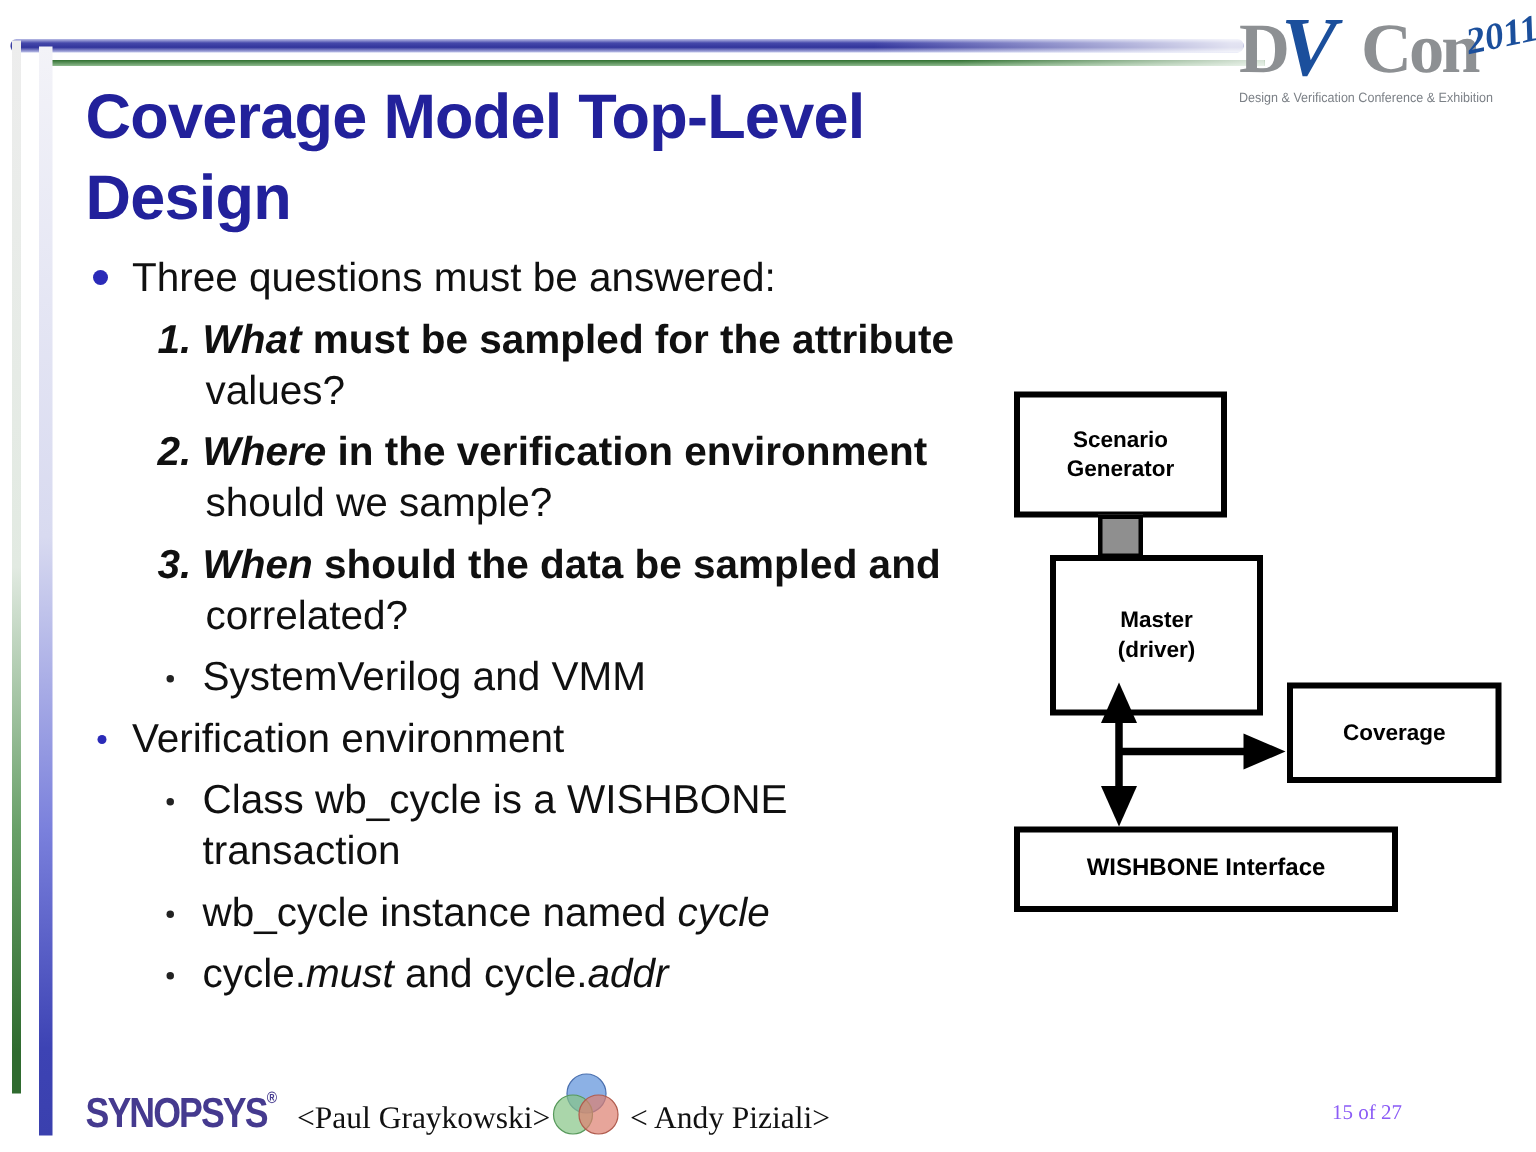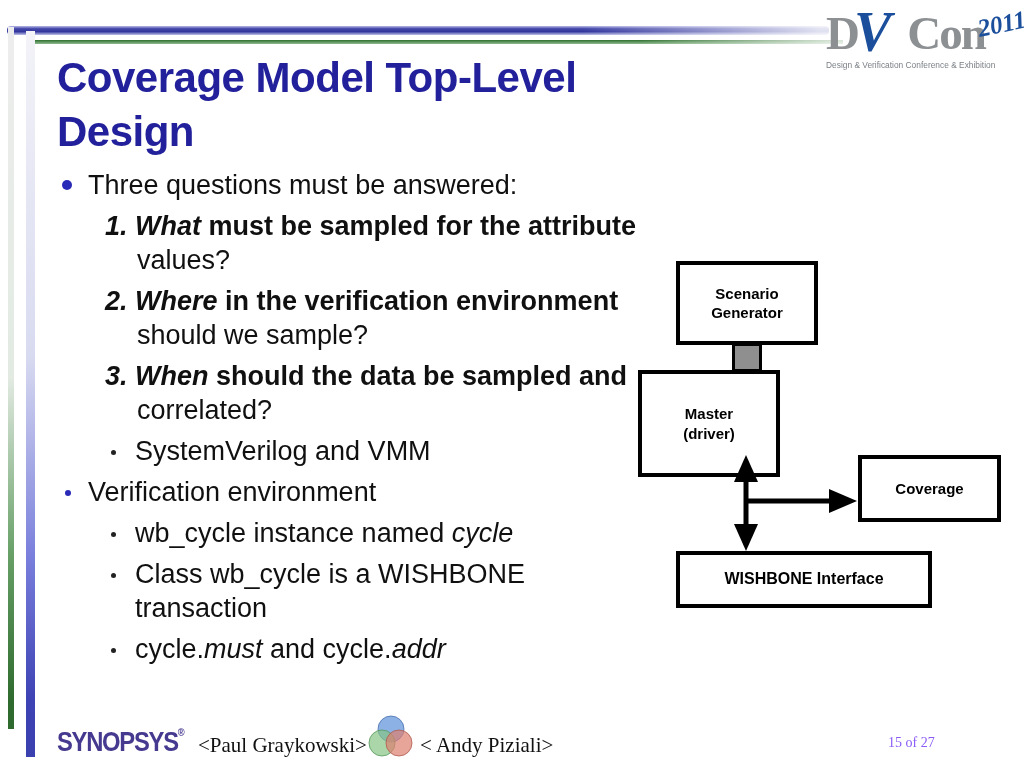--- a/index.html
+++ b/index.html
@@ -77,21 +77,21 @@
   }
   .ln-subcont { padding-left:78px; }
   .it { font-style:italic; }
   
   .dbox {
     position:absolute; background:#fff; border:4px solid #000;
     display:flex; flex-direction:column; align-items:center; justify-content:center;
     font-size:15px; font-weight:bold; line-height:1.3; text-align:center; color:#000;
   }
   .box-sg { left:676px; top:261px; width:142px; height:84px; }
-  .box-master { left:638px; top:370px; width:142px; height:107px; }
+  .box-master { left:700px; top:370px; width:142px; height:107px; }
   .box-cov { left:858px; top:455px; width:143px; height:67px; }
   .box-wb { left:676px; top:551px; width:256px; height:57px; font-size:16px; }
   .connector {
     position:absolute; left:732px; top:343px; width:30px; height:29px;
     background:var(--connector-gray); border:3px solid #000;
   }
   .arrows { position:absolute; left:650px; top:440px; pointer-events:none; }
   
   .synopsys {
     position:absolute; left:57px; top:726px; color:var(--synopsys-purple);
@@ -138,25 +138,25 @@
       <div class="ln ln-num"><span class="it">3. When</span><span> should the data be sampled and</span></div>
       <div class="ln ln-cont">correlated?</div>
     </div>
     <div class="item">
       <div class="ln ln-sub"><span class="dot-sub"></span><span>SystemVerilog and VMM</span></div>
     </div>
     <div class="item">
       <div class="ln ln-b1"><span class="dot-sm"></span><span>Verification environment</span></div>
     </div>
     <div class="item">
-      <div class="ln ln-sub"><span class="dot-sub"></span><span>wb_cycle instance named </span><span class="it">cycle</span></div>
+      <div class="ln ln-sub"><span class="dot-sub"></span><span>Class wb_cycle is a WISHBONE</span></div>
+      <div class="ln ln-subcont">transaction</div>
     </div>
     <div class="item">
-      <div class="ln ln-sub"><span class="dot-sub"></span><span>Class wb_cycle is a WISHBONE</span></div>
-      <div class="ln ln-subcont">transaction</div>
+      <div class="ln ln-sub"><span class="dot-sub"></span><span>wb_cycle instance named </span><span class="it">cycle</span></div>
     </div>
     <div class="item">
       <div class="ln ln-sub"><span class="dot-sub"></span><span>cycle.</span><span class="it">must</span><span> and cycle.</span><span class="it">addr</span></div>
     </div>
   </div>
 
   <div class="dbox box-sg">
     <div>Scenario</div>
     <div>Generator</div>
   </div>

